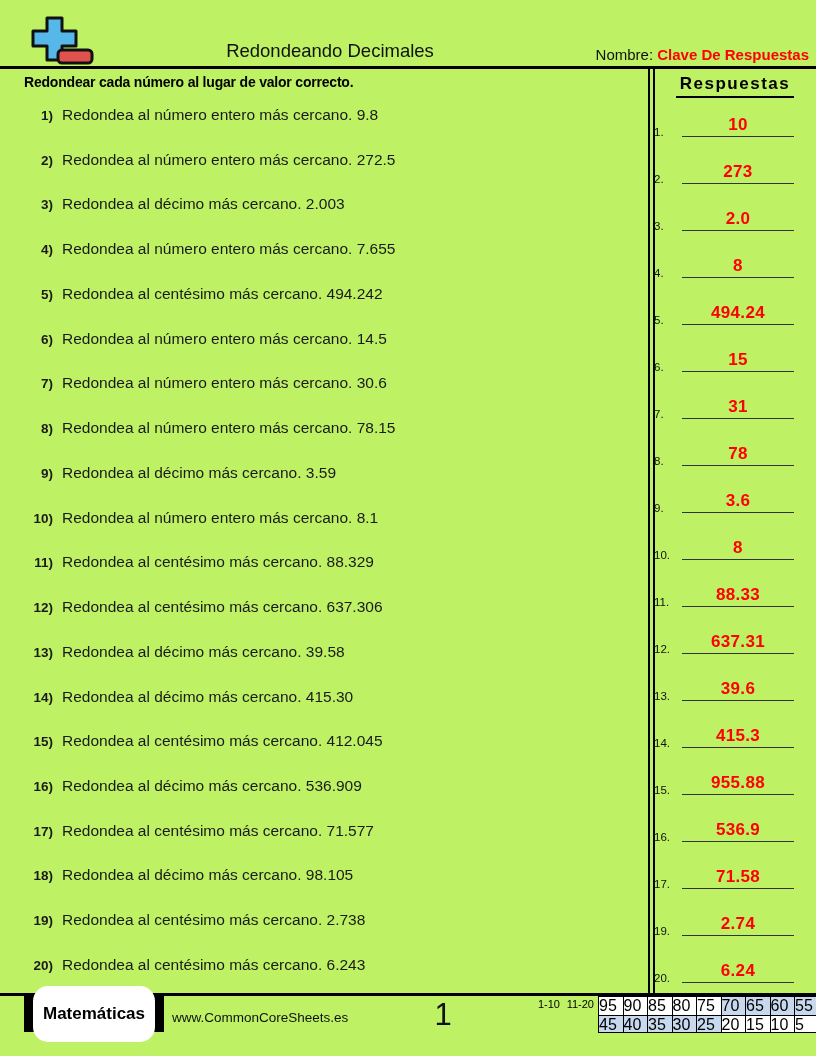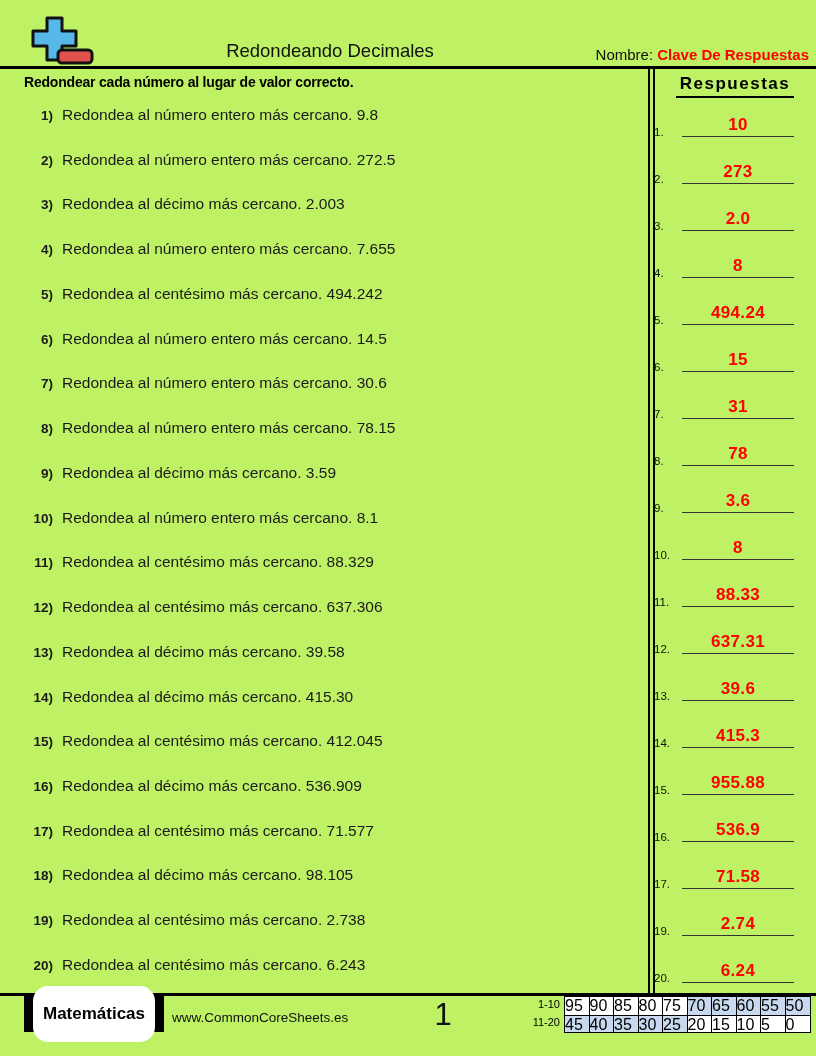--- a/index.html
+++ b/index.html
@@ -58,21 +58,21 @@
     position:absolute; left:24px; top:996px; width:140px; height:36px;
     background:#000; display:flex; align-items:center; justify-content:center;
   }
   .brand-pill {
     background:#fff; border-radius:15px; padding:18px 10px;
     font-weight:bold; font-size:17px; color:#000; white-space:nowrap;
   }
   .website { position:absolute; left:172px; top:1010px; font-size:13.5px; color:#111; }
   .page-number { position:absolute; left:398px; top:997px; width:90px; text-align:center; font-size:31px; color:#111; }
   .score-grid { position:absolute; left:526px; top:996px; display:flex; }
-  .grid-labels { display:flex; flex-direction:column; margin-right:4px; }
+  .grid-labels { display:flex; flex-direction:row; margin-right:4px; }
   .grid-labels span { height:17.5px; line-height:17.5px; width:34px; text-align:right; font-size:11px; color:#000; }
   .grid-cells { border:1px solid #000; display:flex; flex-direction:column; }
   .grid-row { display:flex; height:17.5px; }
   .grid-row + .grid-row .cell { border-top:1px solid #000; }
   .cell {
     width:24.5px; text-align:left; font-size:16px; line-height:17px; color:#000;
     border-right:1px solid #000; background:#fff;
   }
   .cell:last-child { border-right:none; }
   .cell.hl { background:#c8d8ee; }

